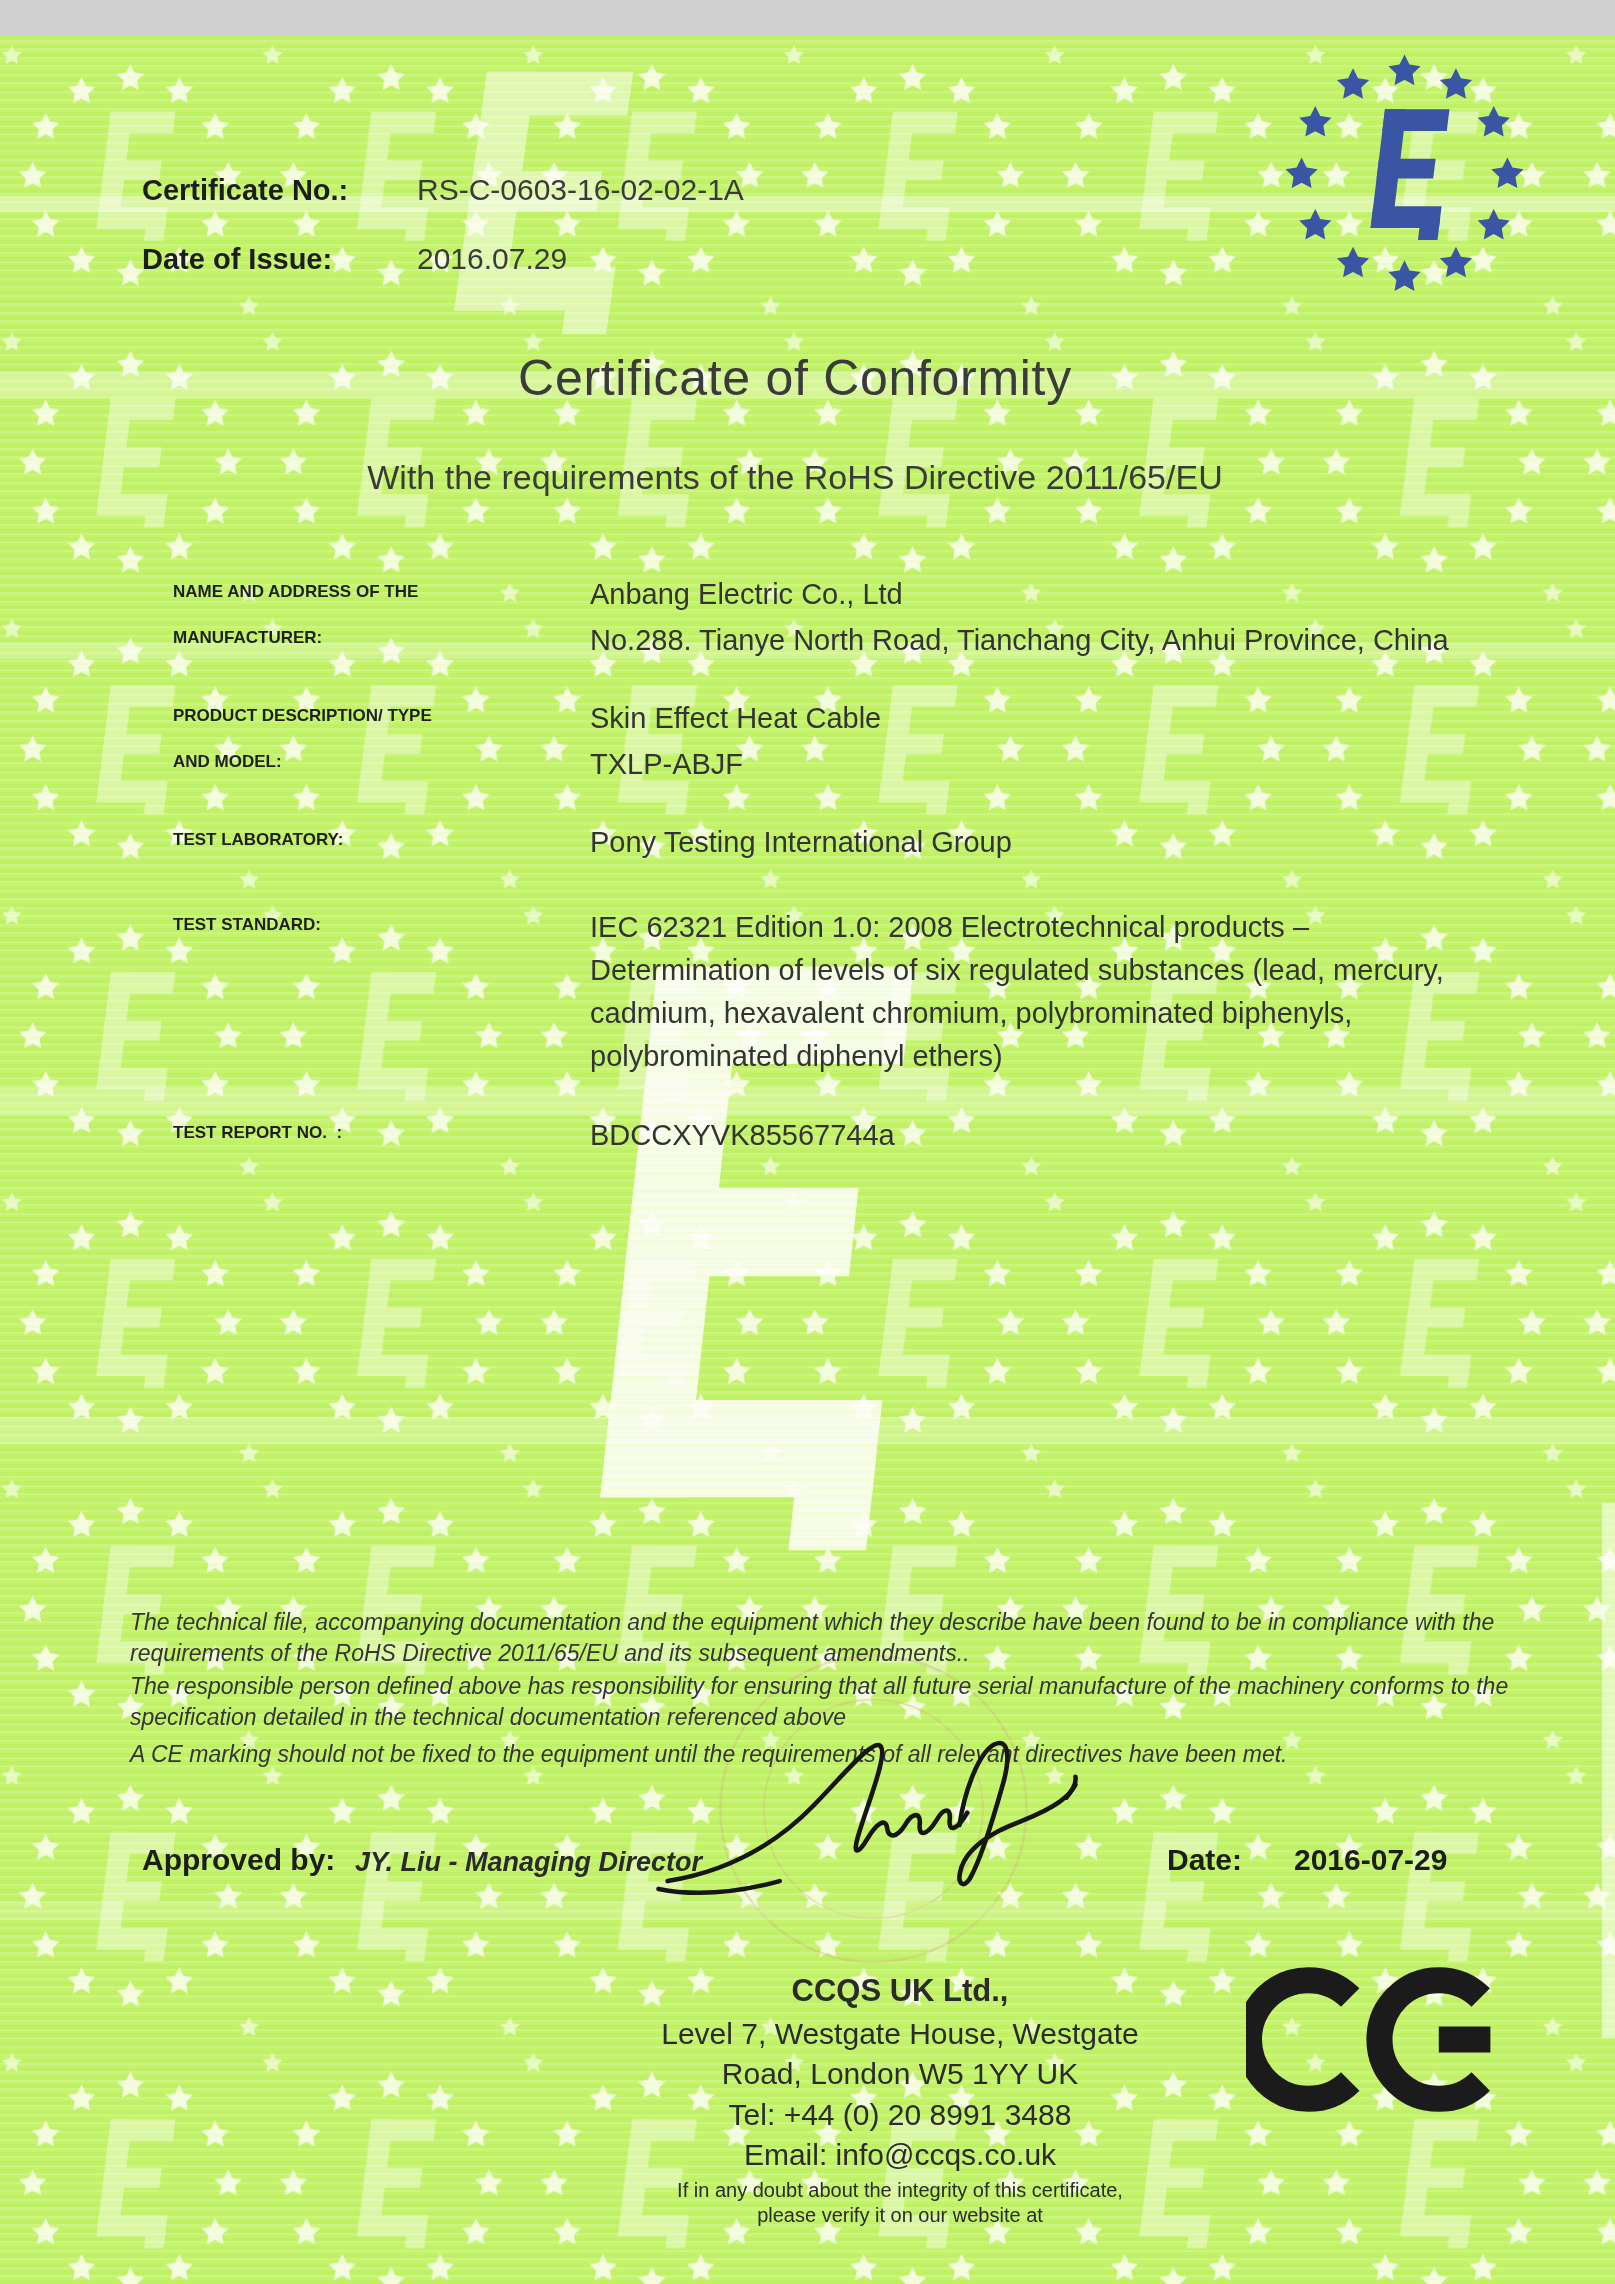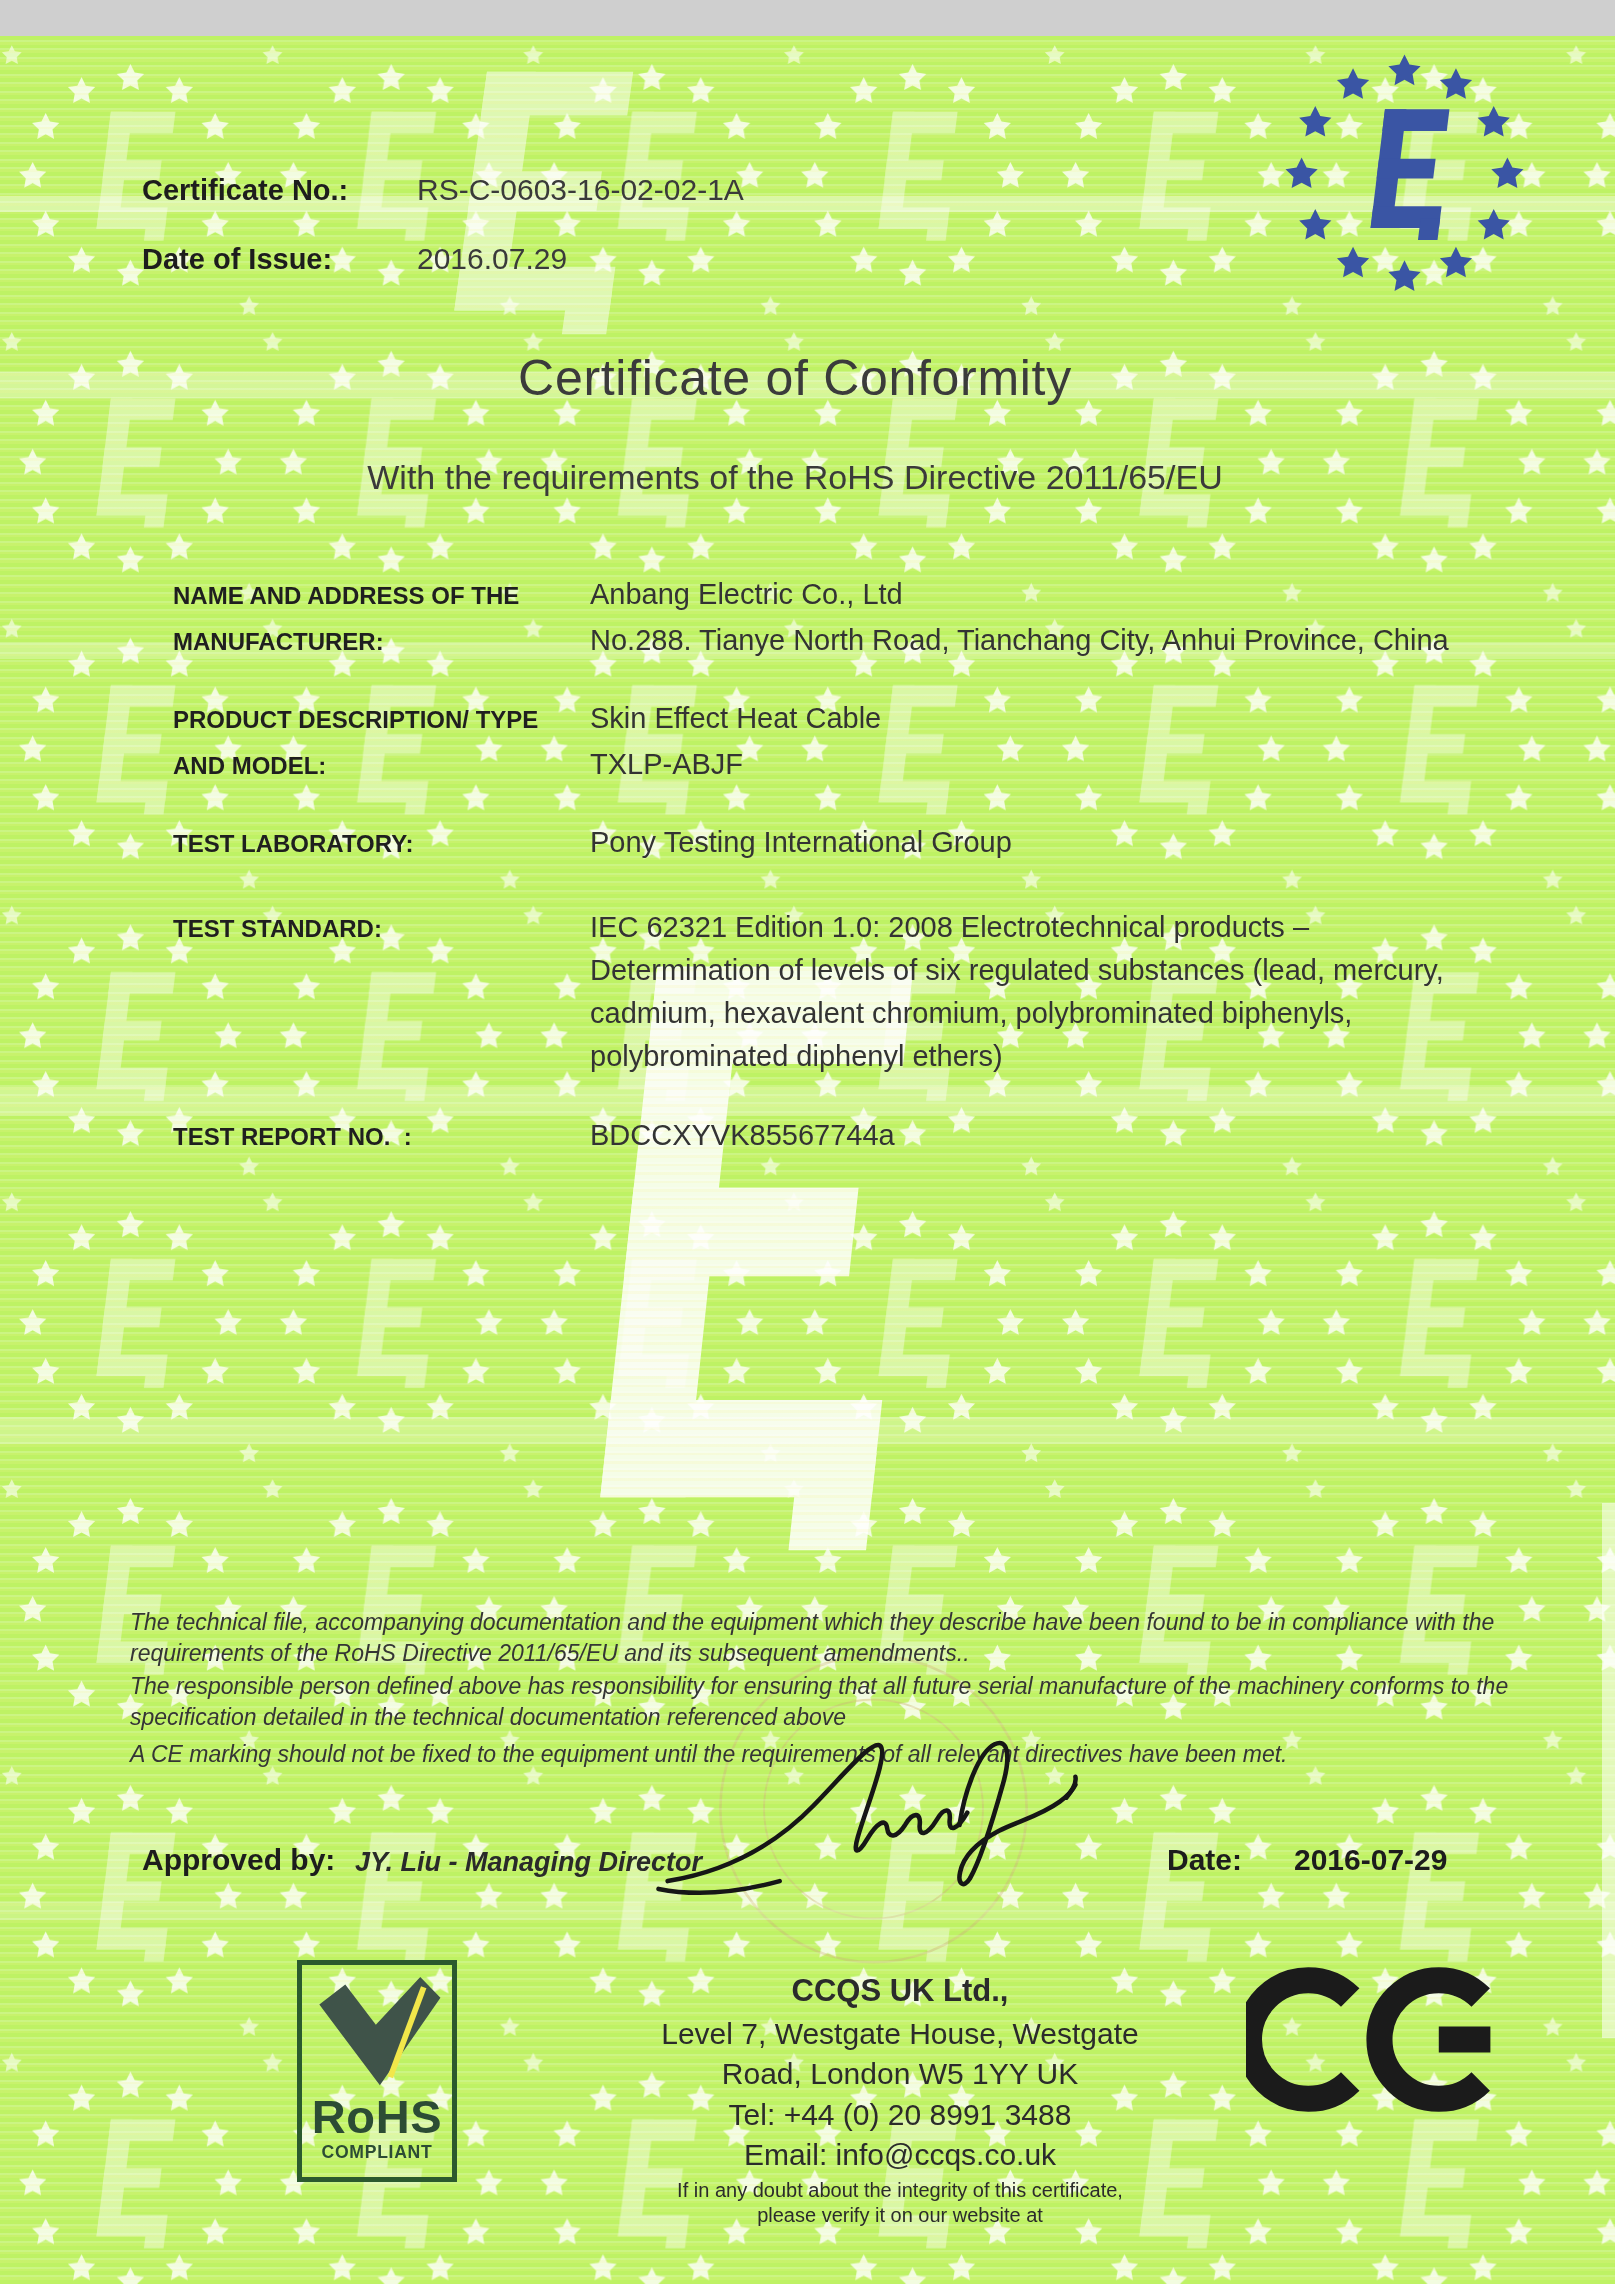--- a/index.html
+++ b/index.html
@@ -14,21 +14,21 @@
   .streak { position:absolute; left:0; width:100%; background:rgba(255,255,255,0.42); }
   .stripes {
     position:absolute; inset:0; z-index:3; pointer-events:none;
     background: repeating-linear-gradient(to bottom,
       rgba(255,255,255,0) 0px, rgba(255,255,255,0) 3.9px,
       rgba(255,255,255,0.20) 3.9px, rgba(255,255,255,0.20) 5.9px,
       rgba(250,242,150,0.16) 5.9px, rgba(250,242,150,0.16) 8.5px);
   }
   .content { position:absolute; inset:0; z-index:10; }
   .abs { position:absolute; white-space:pre; }
-  .lbl { font-weight:bold; font-size:24px; color:#1f1f1f; }
+  .lbl { font-weight:bold; font-size:17px; color:#1f1f1f; }
   .hlbl { font-weight:bold; font-size:29px; color:#1d1d1d; }
   .hval { font-size:30px; color:#3a3a3a; }
   .val { font-size:29px; color:#333333; }
   .ctr { left:0; width:1590px; text-align:center; white-space:pre; }
   .title-main { font-size:50px; color:#3b3b3b; letter-spacing:0.7px; }
   .form-ref { font-size:19.6px; color:#555555; }
   .subtitle { font-size:34px; color:#3a3a3a; }
   .decl { position:absolute; left:130px; width:1411px; font-style:italic;
           font-size:23px; line-height:31px; color:#353535; }
   .apv-lbl { font-weight:bold; font-size:30px; color:#1d1d1d; }
@@ -169,28 +169,20 @@
 
     <svg class="sig-svg" width="456" height="189" viewBox="0 0 700 290">
       <g fill="none" stroke="#161616" stroke-width="7" stroke-linecap="round">
         <path d="M 24 238 C 110 224 186 186 248 122 C 300 68 338 22 350 30 C 364 40 330 122 316 170 C 308 197 316 198 330 174 C 345 149 359 140 361 157 C 363 172 375 173 389 151 C 401 131 413 133 411 151 C 409 169 421 170 437 144 C 449 124 459 126 457 144 C 455 163 468 161 484 133"></path>
         <path d="M 472 152 C 480 98 502 40 526 28 C 546 18 551 45 539 88 C 523 145 502 210 488 234 C 478 250 469 242 473 224 C 478 200 500 178 532 161 C 562 146 596 138 626 116 C 638 107 646 98 650 90"></path>
         <path d="M 10 250 C 70 262 130 256 196 238"></path>
         <path d="M 636 110 C 646 98 652 88 650 78"></path>
       </g>
     </svg>
 
-    <div class="rohs-box">
-      <svg width="138" height="124" viewBox="0 0 230 215" style="margin-top:5.2px;">
-        <polygon points="15,60 60,25 113,95 190,12 225,48 120,200" fill="#3f5349"></polygon>
-        <line x1="196" y1="30" x2="138" y2="186" stroke="#f2e74a" stroke-width="10"></line>
-      </svg>
-      <div class="rohs-title">RoHS</div>
-      <div class="rohs-sub">COMPLIANT</div>
-    </div>
 
     <div class="issuer">
       <div class="iss-name">CCQS UK Ltd.,</div>
       <div class="iss-line">Level 7, Westgate House, Westgate</div>
       <div class="iss-line">Road, London W5 1YY UK</div>
       <div class="iss-line">Tel: +44 (0) 20 8991 3488</div>
       <div class="iss-line">Email: info@ccqs.co.uk</div>
       <div class="iss-note">If in any doubt about the integrity of this certificate,</div>
       <div class="iss-note">please verify it on our website at</div>
     </div>

